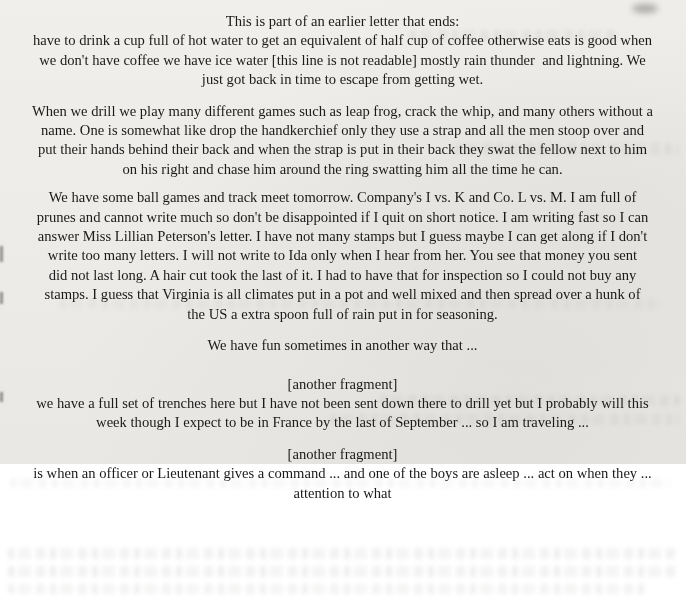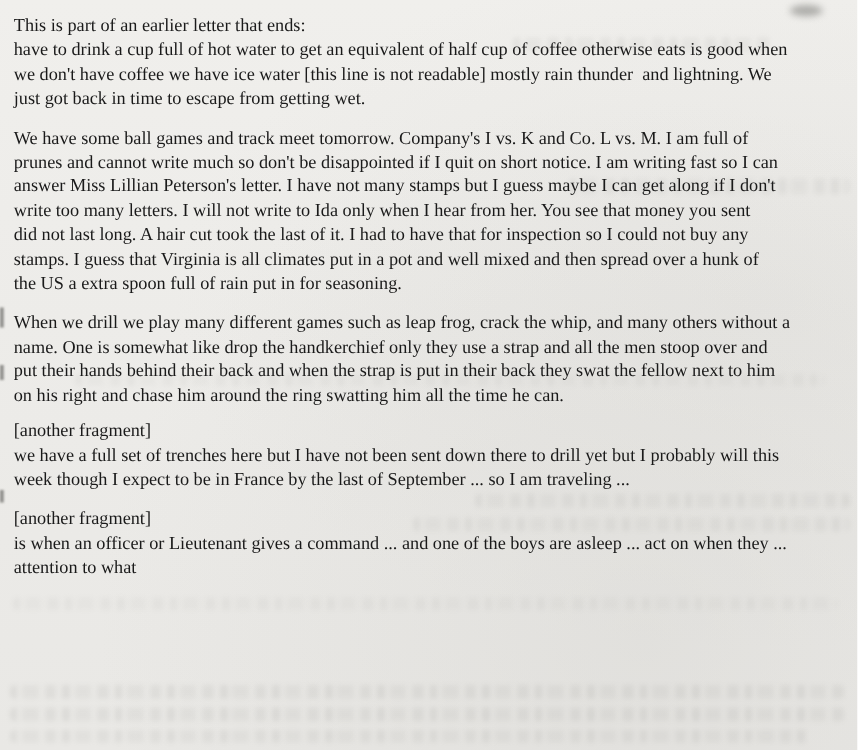--- a/index.html
+++ b/index.html
@@ -5,25 +5,26 @@
   html, body {
     margin: 0;
     padding: 0;
     width: 686px;
     height: 600px;
     overflow: hidden;
   }
   .paper {
     position: relative;
     width: 686px;
-    height: 600px;
+    height: 464px;
     background:
       radial-gradient(ellipse at 75% 85%, rgba(205,204,200,0.30), rgba(205,204,200,0) 60%),
       radial-gradient(ellipse at 90% 40%, rgba(205,204,200,0.22), rgba(205,204,200,0) 55%),
       linear-gradient(#f0efec, #e9e8e5);
+    text-align: center;
   }
   
   .ghost {
     position: absolute;
     z-index: 1;
     border-radius: 4px;
     filter: blur(2px);
     background: repeating-linear-gradient(90deg,
       rgba(128,128,124,0.38) 0 6px,
       rgba(128,128,124,0)   6px 10px,
@@ -98,31 +99,32 @@
   <div class="smudge s-topright"></div>
   <div class="edge-mark e1"></div>
   <div class="edge-mark e2"></div>
   <div class="edge-mark e3"></div>
 
   <div class="content">
     <p class="block b0">This is part of an earlier letter that ends:
 have to drink a cup full of hot water to get an equivalent of half cup of coffee otherwise eats is good when
 we don't have coffee we have ice water [this line is not readable] mostly rain thunder  and lightning. We
 just got back in time to escape from getting wet.</p>
+    <p class="block b3">When we drill we play many different games such as leap frog, crack the whip, and many others without a
+name. One is somewhat like drop the handkerchief only they use a strap and all the men stoop over and
+put their hands behind their back and when the strap is put in their back they swat the fellow next to him
+on his right and chase him around the ring swatting him all the time he can.</p>
     <p class="block b2">We have some ball games and track meet tomorrow. Company's I vs. K and Co. L vs. M. I am full of
 prunes and cannot write much so don't be disappointed if I quit on short notice. I am writing fast so I can
 answer Miss Lillian Peterson's letter. I have not many stamps but I guess maybe I can get along if I don't
 write too many letters. I will not write to Ida only when I hear from her. You see that money you sent
 did not last long. A hair cut took the last of it. I had to have that for inspection so I could not buy any
 stamps. I guess that Virginia is all climates put in a pot and well mixed and then spread over a hunk of
 the US a extra spoon full of rain put in for seasoning.</p>
-    <p class="block b3">When we drill we play many different games such as leap frog, crack the whip, and many others without a
-name. One is somewhat like drop the handkerchief only they use a strap and all the men stoop over and
-put their hands behind their back and when the strap is put in their back they swat the fellow next to him
-on his right and chase him around the ring swatting him all the time he can.</p>
+    <p class="block b4">We have fun sometimes in another way that ...</p>
     <p class="block b5">[another fragment]
 we have a full set of trenches here but I have not been sent down there to drill yet but I probably will this
 week though I expect to be in France by the last of September ... so I am traveling ...</p>
     <p class="block b6">[another fragment]
 is when an officer or Lieutenant gives a command ... and one of the boys are asleep ... act on when they ...
 attention to what</p>
   </div>
 
 </div>
 

